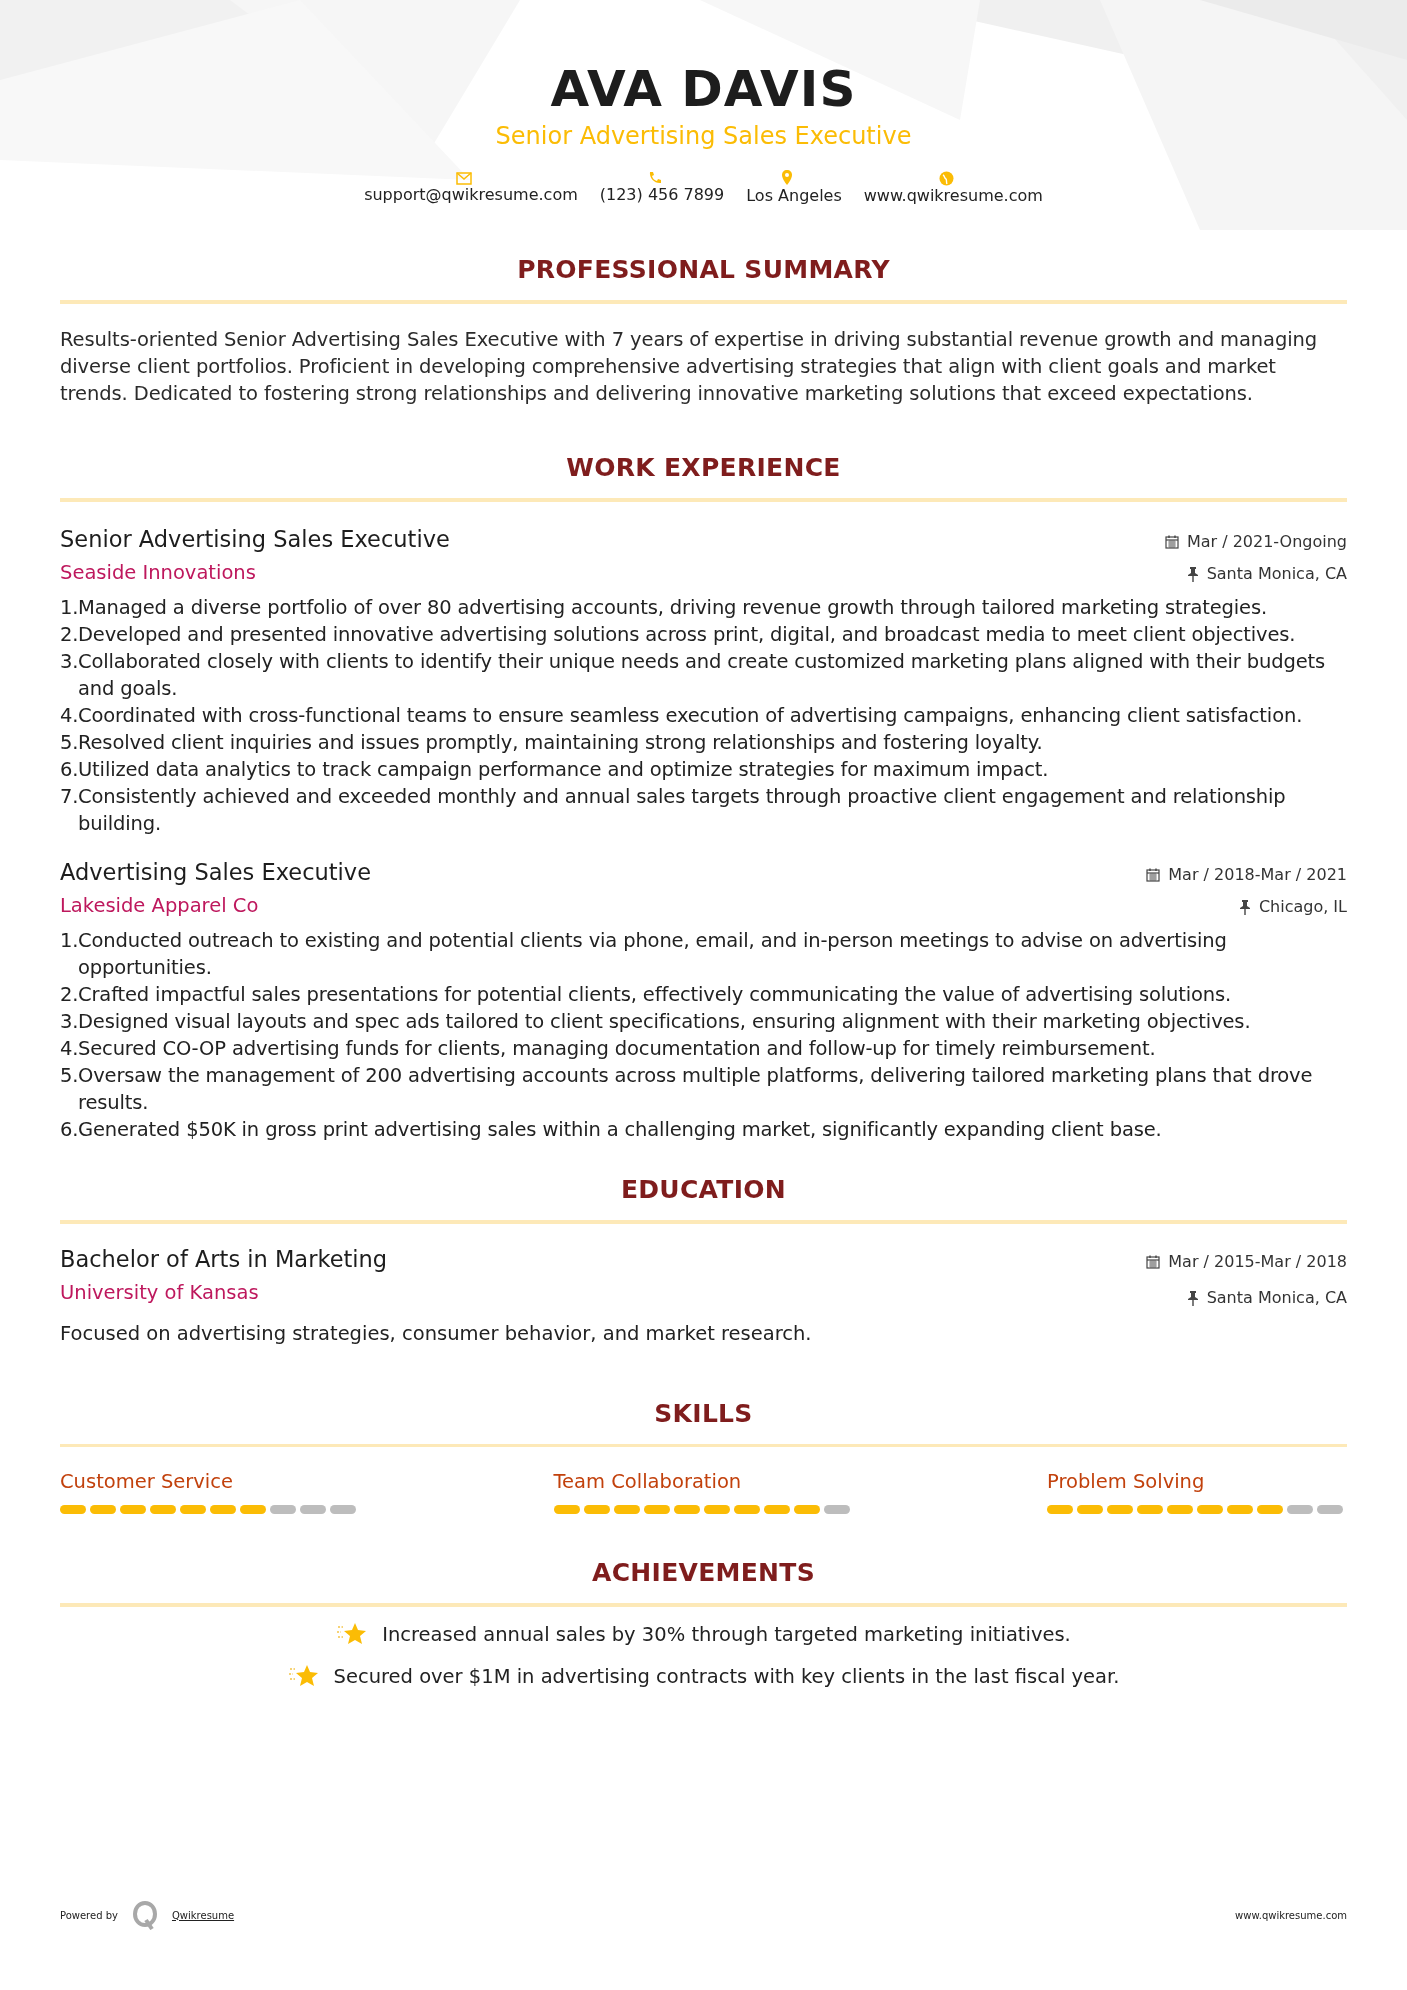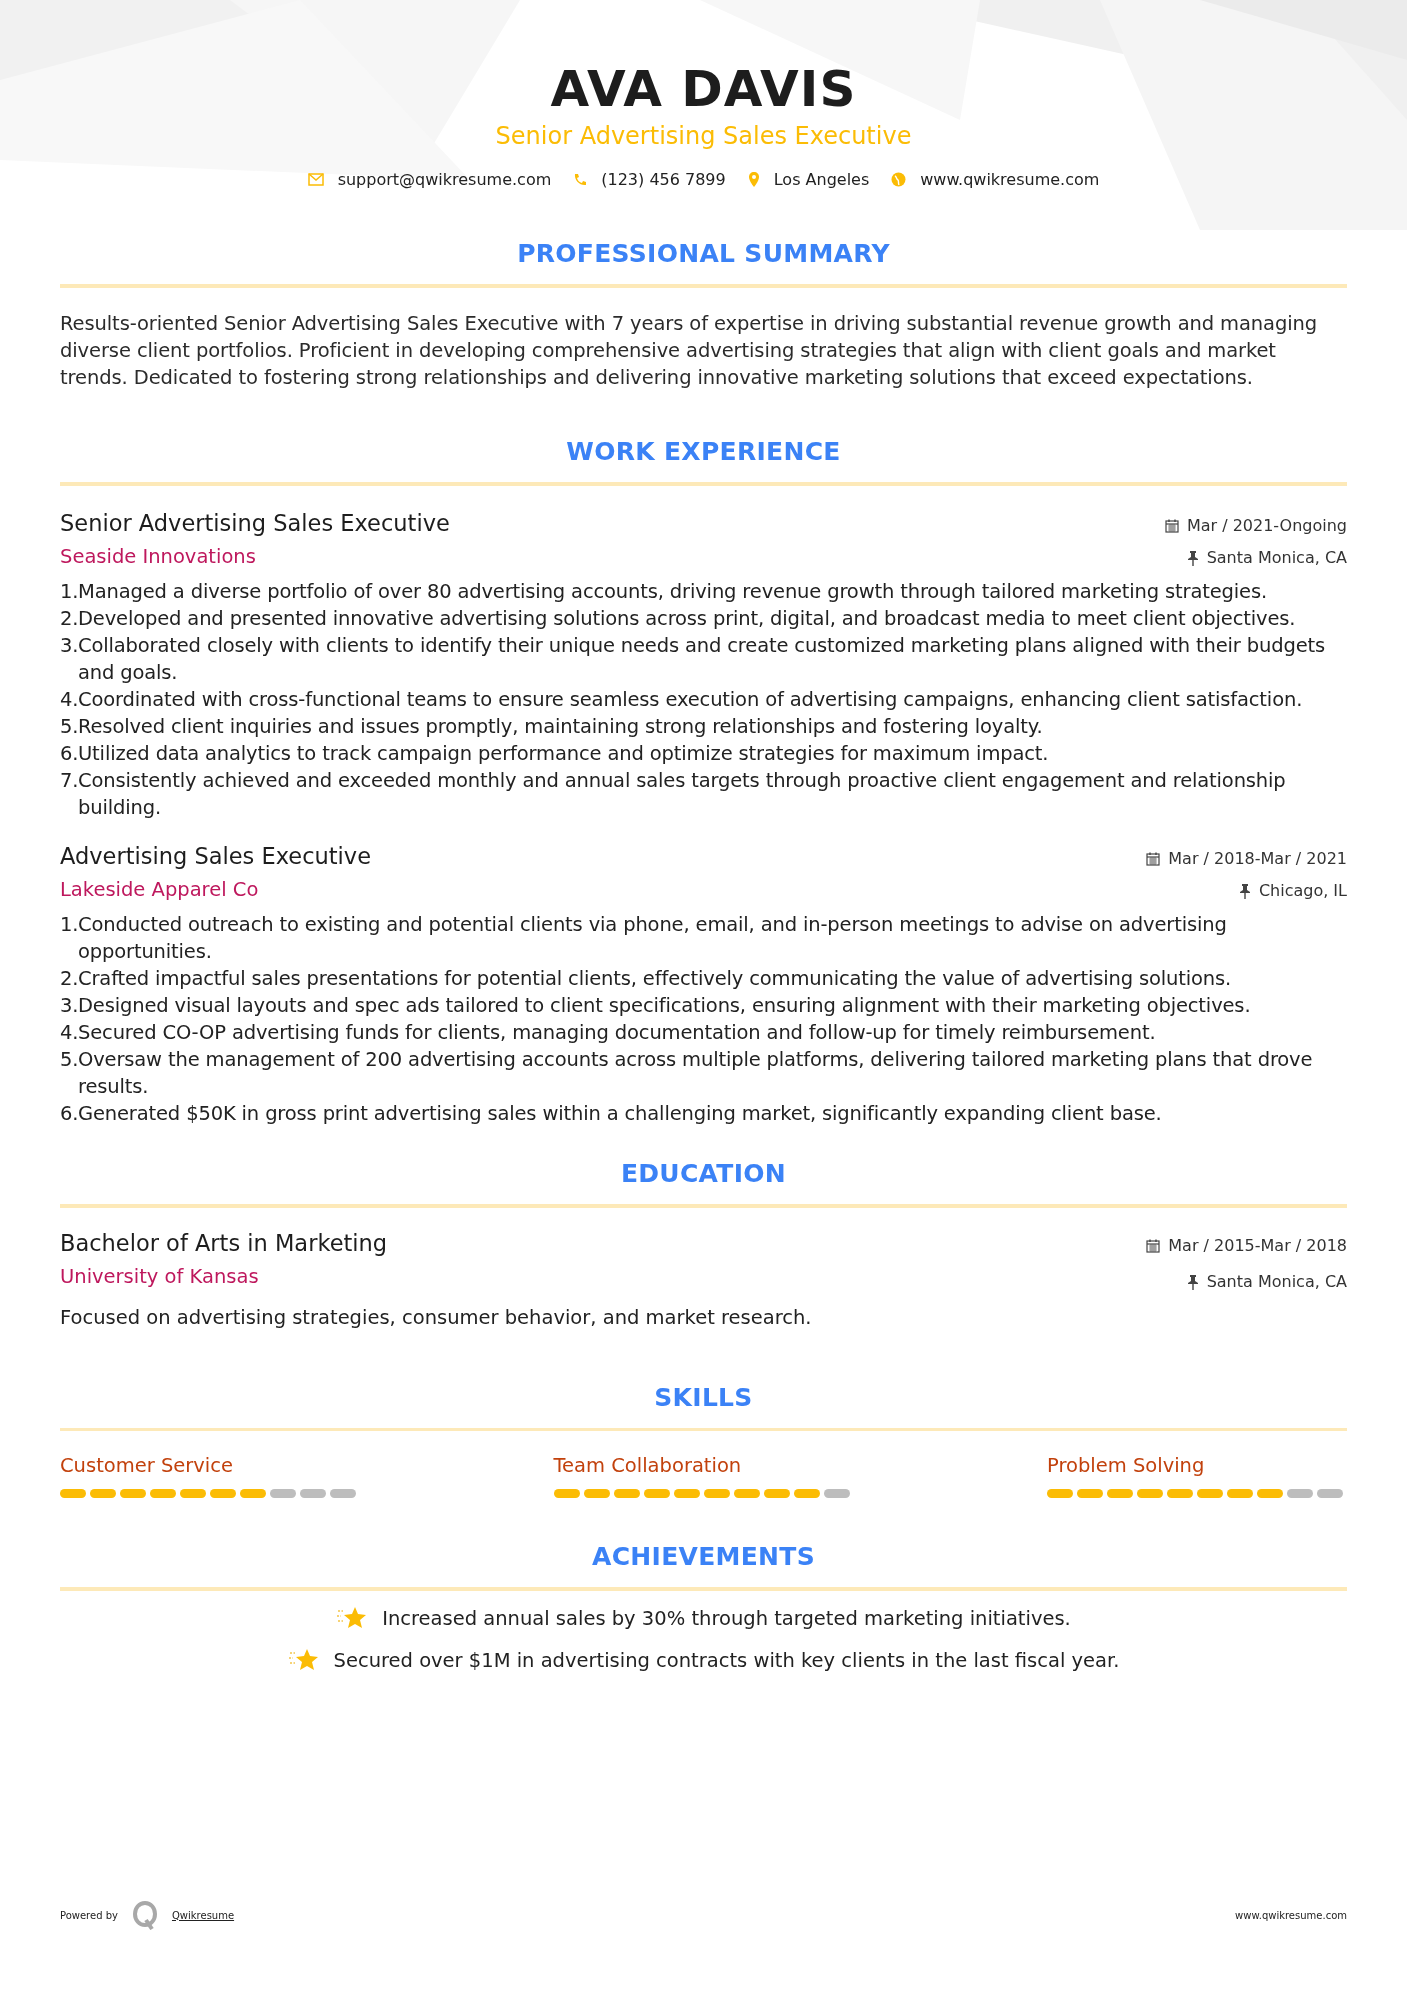--- a/index.html
+++ b/index.html
@@ -8,24 +8,24 @@
 
   .bg-shapes { position: absolute; left: 0; top: 0; width: 1407px; height: 230px; overflow: hidden; z-index: 0; }
   .bg-shapes svg { width: 100%; height: 100%; }
 
   .page { position: relative; z-index: 1; padding: 0 60px; }
 
   .header { text-align: center; padding-top: 60px; }
   .name { font-size: 50px; font-weight: bold; letter-spacing: 1px; color: #1d1d1d; line-height: 58px; }
   .title { font-size: 24px; color: #fbbc05; margin-top: 2px; line-height: 32px; }
   .contacts { display: flex; justify-content: center; align-items: center; margin-top: 18px; font-size: 16px; color: #222; gap: 0; }
-  .contact { display: flex; align-items: center; margin: 0 11px; }
+  .contact { display: flex; align-items: center; margin: 0 11px; flex-direction: column; }
   .contact .ic { color: #fbbc05; margin-right: 14px; display: inline-flex; }
 
-  .section-title { text-align: center; font-size: 25px; font-weight: bold; color: #3b82f6; letter-spacing: 0.3px; }
+  .section-title { text-align: center; font-size: 25px; font-weight: bold; color: #7f1d1d; letter-spacing: 0.3px; }
   .section-line { height: 4px; background: #fde9b8; margin-top: 16px; }
 
   .summary { margin-top: 22px; font-size: 19.5px; line-height: 27px; color: #2b2b2b; letter-spacing: -0.1px; }
 
   .job { margin-top: 22px; }
   .job-head { display: flex; justify-content: space-between; align-items: flex-start; }
   .job-title { font-size: 22.5px; color: #1d1d1d; line-height: 30px; }
   .company { font-size: 19.5px; color: #be185d; margin-top: 6px; line-height: 26px; }
   .meta { text-align: right; font-size: 16px; color: #333; }
   .meta-row { display: flex; justify-content: flex-end; align-items: center; line-height: 20px; }

